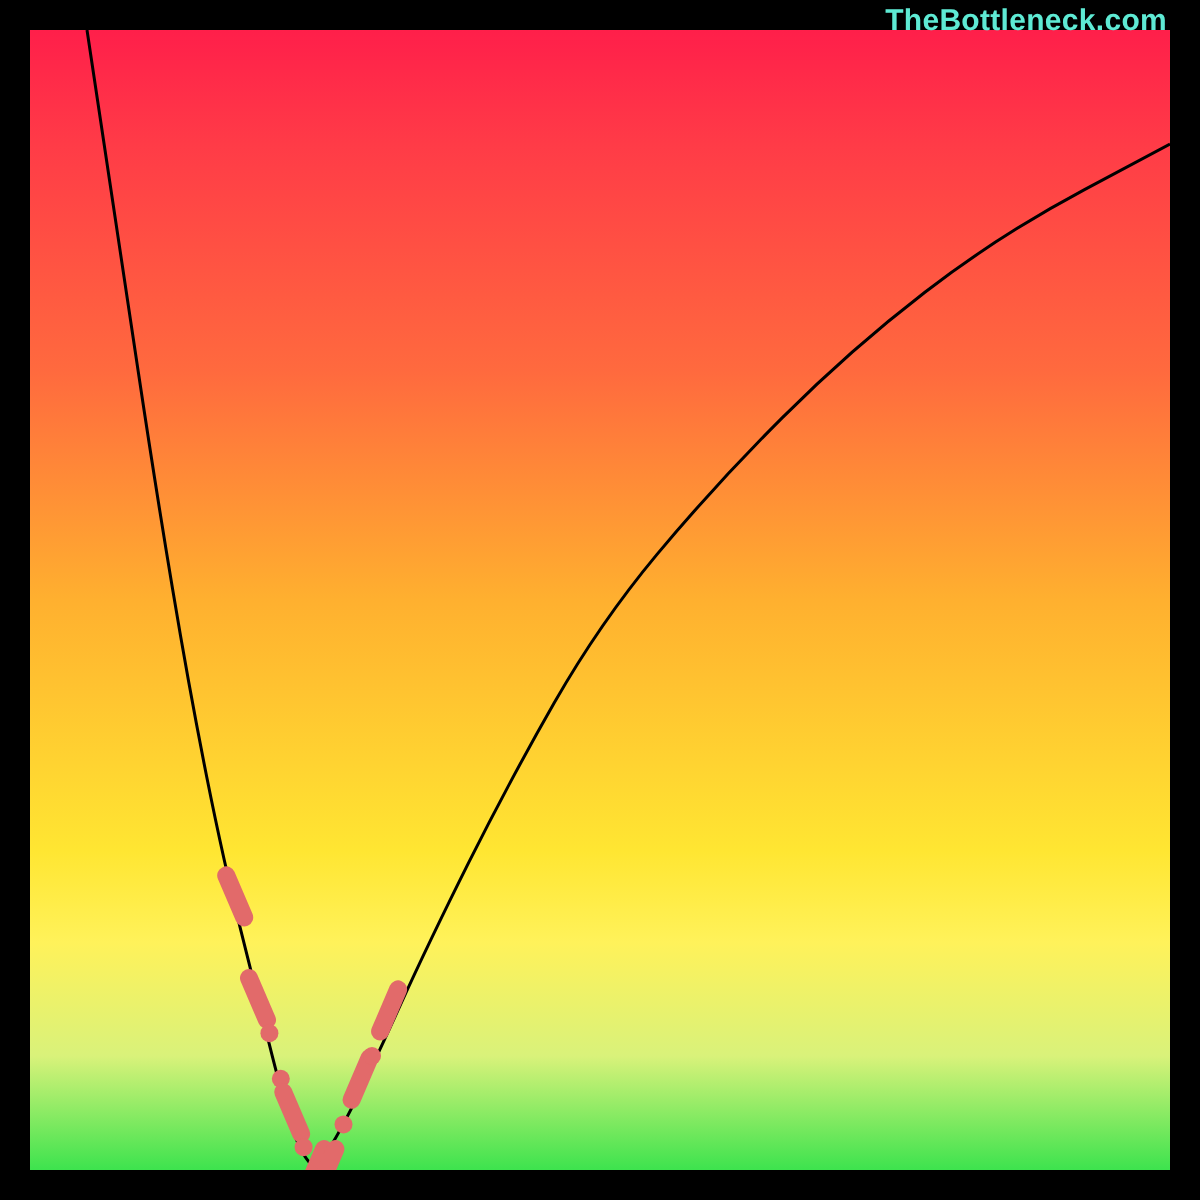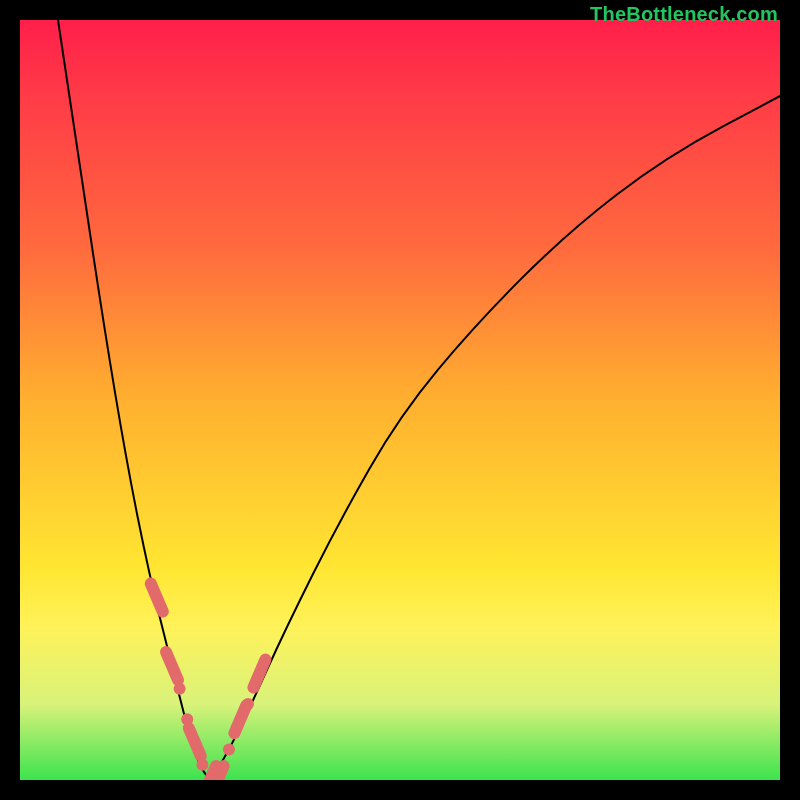--- a/index.html
+++ b/index.html
@@ -32,21 +32,21 @@
       #ffe632 72%,
       #fff25a 80%,
       #d9f27a 90%,
       #3de34e 100%
     );
   }
   .source {
     position: absolute;
     top: 3px;
     right: 22px;
-    color: #22c55e;
+    color: #5eead4;
     font-size: 20px;
     font-weight: 600;
     letter-spacing: 0.2px;
     background: transparent;
   }
   svg.curves {
     position: absolute;
     inset: 0;
   }
   .curve {

